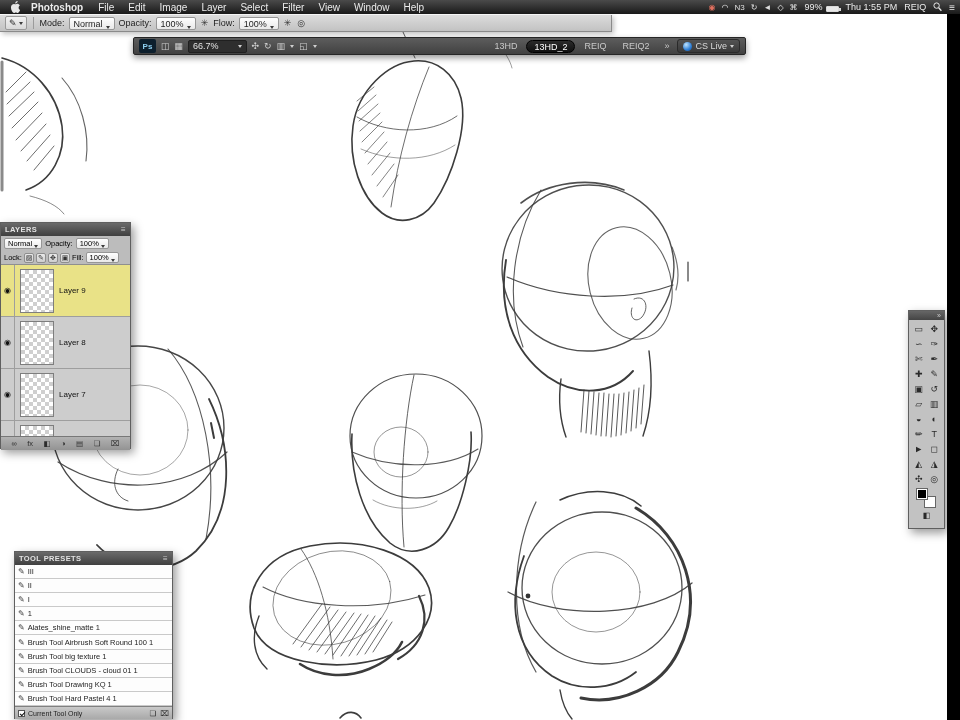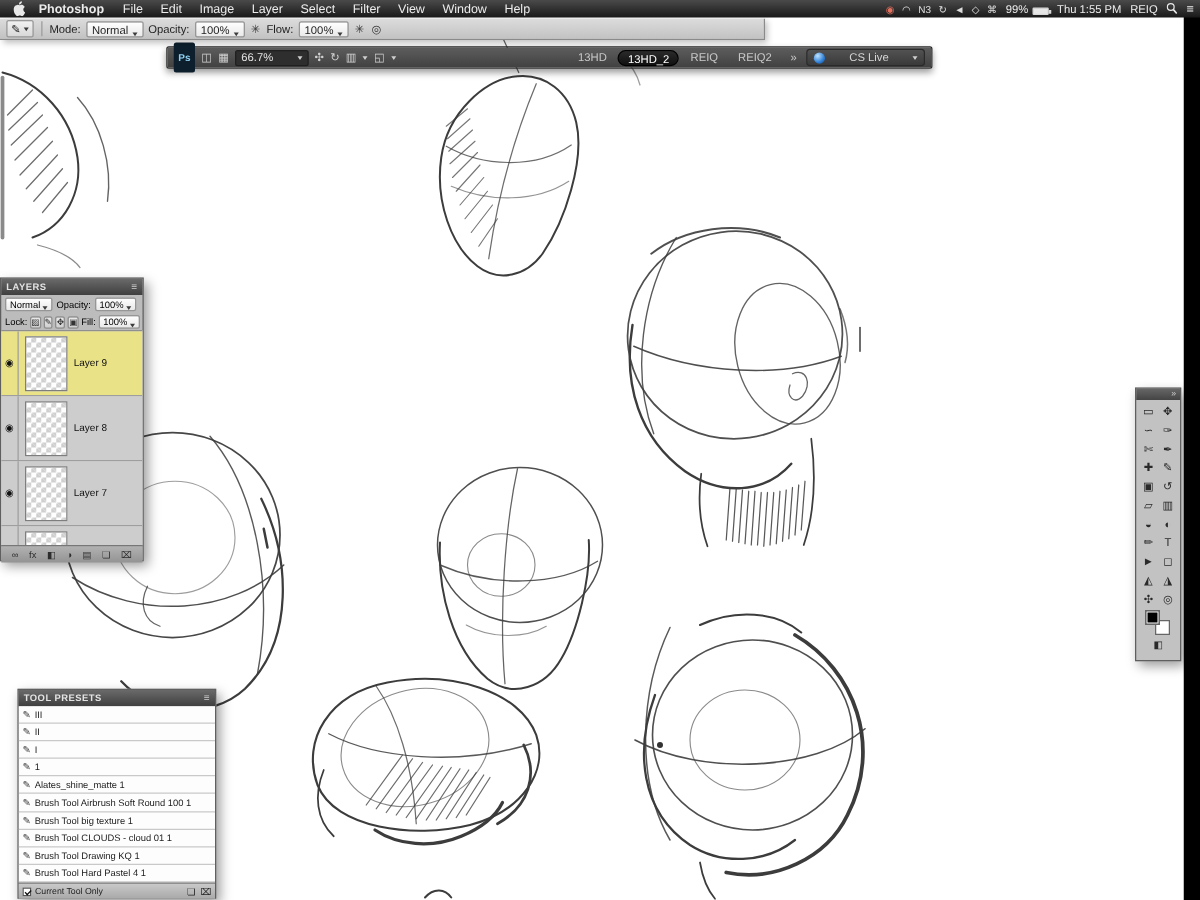--- a/index.html
+++ b/index.html
@@ -28,36 +28,36 @@
 .options-bar{position:absolute;top:15px;left:0;width:612px;height:17px;background:linear-gradient(#dcdcdc,#c2c2c2);border-bottom:1px solid #8a8a8a;border-right:1px solid #8a8a8a;display:flex;align-items:center;gap:4px;padding:0 5px;font-size:9px;color:#1e1e1e;z-index:55;box-shadow:2px 2px 5px rgba(0,0,0,.25)}
 .tool-preview{display:flex;align-items:center;gap:2px;padding:1px 3px;border:1px solid #999;border-radius:2px;background:linear-gradient(#f2f2f2,#d8d8d8)}
 .tglyph{font-size:9px}
 .vsep{width:1px;height:12px;background:#9b9b9b;margin:0 2px}
 .dropdown{display:flex;align-items:flex-end;gap:3px;background:linear-gradient(#fefefe,#e9e9e9);border:1px solid #969696;border-radius:2px;height:13px;padding:0 4px}
 .arr{width:0;height:0;border-left:2.5px solid transparent;border-right:2.5px solid transparent;border-top:3.5px solid #3c3c3c;display:inline-block;flex:none}
 .arr.light{border-top-color:#cfcfcf}
 .oicon{font-size:9px;color:#333;padding:0 1px}
 
 .app-bar{position:absolute;top:37px;left:133px;width:613px;height:18px;background:linear-gradient(#5d5d5d,#414141);border:1px solid #262626;border-radius:2px;display:flex;align-items:center;gap:5px;padding:0 5px;font-size:9px;color:#d8d8d8;z-index:54;box-shadow:0 3px 6px rgba(0,0,0,.4)}
-.ps-logo{width:17px;height:24px;background:#0d1f2d;color:#8ed0f0;font-size:8px;font-weight:bold;display:flex;align-items:center;justify-content:center;border-radius:2px}
+.ps-logo{width:17px;height:14px;background:#0d1f2d;color:#8ed0f0;font-size:8px;font-weight:bold;display:flex;align-items:center;justify-content:center;border-radius:2px}
 .abicon{font-size:9px;color:#d0d0d0}
 .zoom-field{display:flex;align-items:center;gap:19px;background:#2e2e2e;border:1px solid #1f1f1f;border-radius:2px;height:13px;padding:0 4px;color:#e2e2e2}
 .ab-spacer{flex:1}
 .ws-group{display:flex;align-items:center;gap:2px}
 .ws-btn{padding:0 7px;height:13px;line-height:13px;border-radius:7px;color:#c9c9c9;white-space:nowrap}
 .ws-btn.active{background:linear-gradient(#2a2a2a,#101010);border:1px solid #000;color:#fff}
 .overflow{color:#c9c9c9;padding:0 3px}
-.cs-live{display:flex;align-items:center;gap:19px;padding:0 5px;height:14px;border:1px solid #2a2a2a;border-radius:3px;background:linear-gradient(#525252,#3a3a3a)}
+.cs-live{display:flex;align-items:center;gap:3px;padding:0 5px;height:14px;border:1px solid #2a2a2a;border-radius:3px;background:linear-gradient(#525252,#3a3a3a)}
 .cs-orb{width:9px;height:9px;border-radius:50%;background:radial-gradient(circle at 35% 30%,#bfe4ff,#2e7fd6 60%,#0f4f9e)}
 
 .panel{position:absolute;background:#bcbcbc;border:1px solid #5f5f5f;box-shadow:3px 4px 9px rgba(0,0,0,.4);z-index:40}
 .panel-header{height:13px;background:linear-gradient(#6a6a6a,#3f3f3f);display:flex;align-items:center;justify-content:space-between;padding:0 4px;color:#e3e3e3;font-size:7.5px;font-weight:bold;letter-spacing:.4px}
 .ph-menu{font-size:8px;color:#ccc;font-weight:normal}
 
-.layers-panel{left:0;top:222px;width:115px;height:227px}
+.layers-panel{left:0;top:222px;width:131px;height:227px}
 .blend-row{height:15px;display:flex;align-items:center;gap:3px;padding:0 3px;font-size:7.5px}
 .blend-row .dropdown,.lock-row .dropdown{height:11px;font-size:7.5px;padding:0 3px;gap:2px}
 .lock-row{height:13px;display:flex;align-items:center;gap:2px;padding:0 3px;font-size:7.5px}
 .lock-ic{font-size:7px;border:1px solid #8e8e8e;background:linear-gradient(#e9e9e9,#cfcfcf);border-radius:2px;width:10px;height:10px;display:flex;align-items:center;justify-content:center;color:#333}
 .layer-list{height:172px;overflow:hidden;background:#c7c7c7;border-top:1px solid #8f8f8f}
 .layer-row{height:52px;display:flex;align-items:center;border-bottom:1px solid #9e9e9e;background:#cdcdcd;font-size:8px;color:#111}
 .layer-row.selected{background:#e9e287}
 .eye-cell{width:14px;align-self:stretch;border-right:1px solid #9e9e9e;display:flex;align-items:center;justify-content:center;font-size:8px;flex:none}
 .thumb{width:34px;height:44px;margin:0 5px;border:1px solid #7e7e7e;flex:none;background-color:#fff;background-image:linear-gradient(45deg,#cfcfcf 25%,transparent 25%,transparent 75%,#cfcfcf 75%),linear-gradient(45deg,#cfcfcf 25%,transparent 25%,transparent 75%,#cfcfcf 75%);background-size:8px 8px;background-position:0 0,4px 4px}
 .layer-name{white-space:nowrap}

